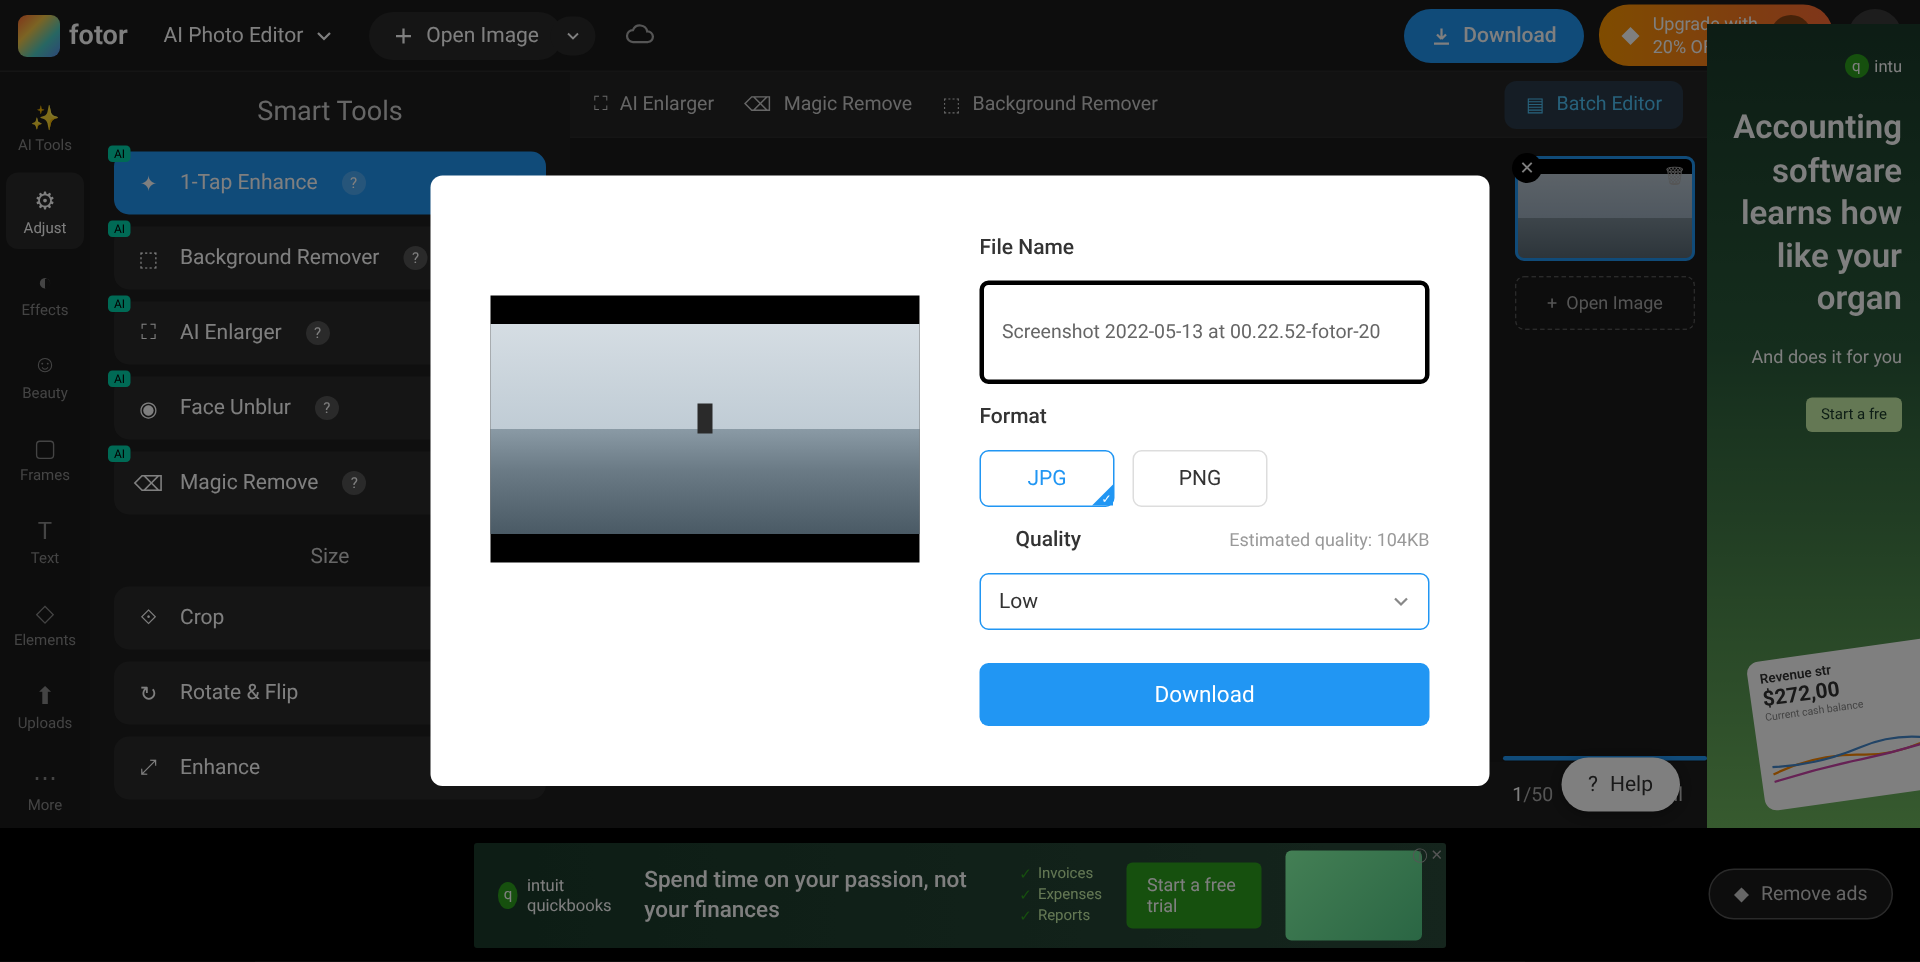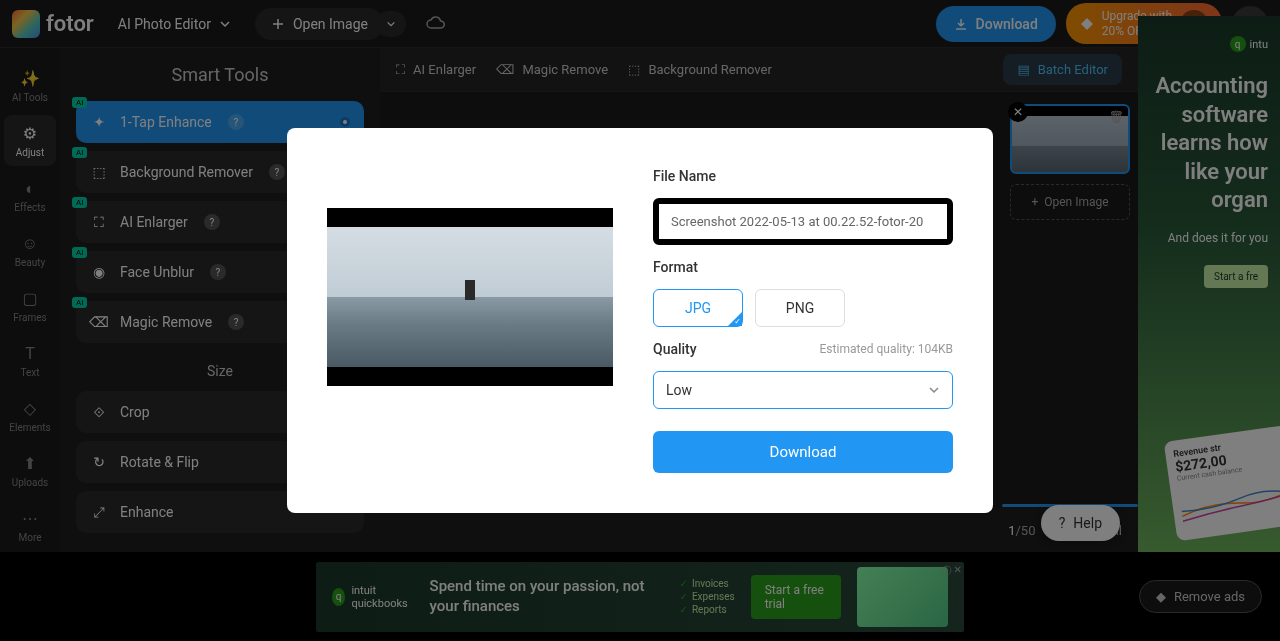--- a/index.html
+++ b/index.html
@@ -1,20 +1,20 @@
 <!DOCTYPE html>
 <html><head>
 <meta charset="utf-8">
 <style>
 * { margin: 0; padding: 0; box-sizing: border-box; font-family: -apple-system, BlinkMacSystemFont, "Segoe UI", Roboto, sans-serif; }
 body { width: 1280px; height: 641px; background: #1a1a1a; color: #fff; overflow: hidden; position: relative; }
 
 
 .header { height: 48px; background: #1a1a1a; display: flex; align-items: center; padding: 0 12px; gap: 12px; border-bottom: 1px solid #2a2a2a; }
-.logo { display: flex; align-items: center; gap: 6px; font-size: 22px; font-weight: 600; }
+.logo { display: flex; align-items: center; gap: 6px; font-size: 18px; font-weight: 600; }
 .logo-icon { width: 28px; height: 28px; border-radius: 6px; background: linear-gradient(135deg, #ff6b35, #f7c948, #4ecdc4, #5b8def); }
 .header-dropdown { display: flex; align-items: center; gap: 8px; padding: 6px 12px; border-radius: 6px; font-size: 14px; cursor: pointer; }
 .open-image-btn { display: flex; align-items: center; gap: 8px; background: #2a2a2a; padding: 8px 16px; border-radius: 18px; font-size: 14px; cursor: pointer; }
 .open-image-split { background: #2a2a2a; padding: 8px 10px; border-radius: 18px; margin-left: -8px; cursor: pointer; }
 .cloud-icon { margin-left: 8px; cursor: pointer; }
 .header-right { margin-left: auto; display: flex; align-items: center; gap: 10px; }
 .download-btn-hdr { display: flex; align-items: center; gap: 8px; background: #2196f3; padding: 10px 18px; border-radius: 20px; font-size: 14px; font-weight: 500; cursor: pointer; }
 .upgrade-btn { display: flex; align-items: center; gap: 8px; background: linear-gradient(90deg, #ff9800, #ff6b35); padding: 6px 14px; border-radius: 20px; font-size: 12px; cursor: pointer; position: relative; }
 .upgrade-text { display: flex; flex-direction: column; line-height: 1.2; }
 .wizard-icon { width: 28px; height: 28px; background: #8b4513; border-radius: 50%; position: relative; }
@@ -83,27 +83,27 @@
 .remove-ads-btn { position: absolute; right: 18px; bottom: 28px; border: 1px solid #555; border-radius: 18px; padding: 8px 16px; display: flex; align-items: center; gap: 8px; font-size: 13px; color: #ccc; cursor: pointer; background: #1a1a1a; }
 
 
 .overlay { position: absolute; inset: 0; background: rgba(0,0,0,0.5); display: flex; align-items: center; justify-content: center; z-index: 100; }
 .modal { width: 706px; background: #fff; border-radius: 8px; display: flex; gap: 40px; padding: 40px; position: relative; color: #333; }
 .modal-preview { width: 286px; height: 178px; background: #000; display: flex; align-items: center; justify-content: center; margin-top: 40px; }
 .modal-preview-img { width: 100%; height: 140px; background: linear-gradient(180deg, #d5dde3 0%, #c0ccd5 50%, #8a9aa5 50%, #6a7a85 70%, #4a5a65 100%); position: relative; }
 .person-silhouette { position: absolute; left: 50%; top: 38%; width: 10px; height: 20px; background: #2a2a2a; transform: translateX(-50%); }
 .modal-form { flex: 1; display: flex; flex-direction: column; gap: 14px; }
 .modal-label { font-size: 14px; color: #333; font-weight: 500; }
-.modal-input { width: 100%; padding: 10px 12px; border: 6px solid #000000; border-radius: 6px; font-size: 13px; color: #666; }
+.modal-input { width: 100%; padding: 24px 12px; border: 3px solid #000000; border-radius: 6px; font-size: 13px; color: #666; }
 .format-row { display: flex; gap: 12px; }
 .format-btn { width: 90px; padding: 10px; border: 1px solid #ddd; border-radius: 6px; text-align: center; font-size: 14px; cursor: pointer; position: relative; background: #fff; }
 .format-btn.selected { border-color: #2196f3; color: #2196f3; }
 .format-check { position: absolute; bottom: 0; right: 0; width: 0; height: 0; border-left: 14px solid transparent; border-bottom: 14px solid #2196f3; }
 .format-check::after { content: '✓'; position: absolute; bottom: -14px; right: 1px; color: #fff; font-size: 8px; }
-.quality-row { display: flex; justify-content: space-between; align-items: center; }
+.quality-row { display: flex; justify-content: space-between; align-items: center; margin-left: 24px; }
 .quality-est { font-size: 12px; color: #999; }
 .quality-select { width: 100%; padding: 10px 12px; border: 1px solid #2196f3; border-radius: 6px; font-size: 14px; color: #333; background: #fff; display: flex; justify-content: space-between; align-items: center; cursor: pointer; }
 .modal-download { width: 100%; padding: 12px; background: #2196f3; color: #fff; border: none; border-radius: 6px; font-size: 15px; cursor: pointer; margin-top: 8px; }
 
 svg { display: block; }
 </style>
 </head>
 <body>
 
 <div class="header">

